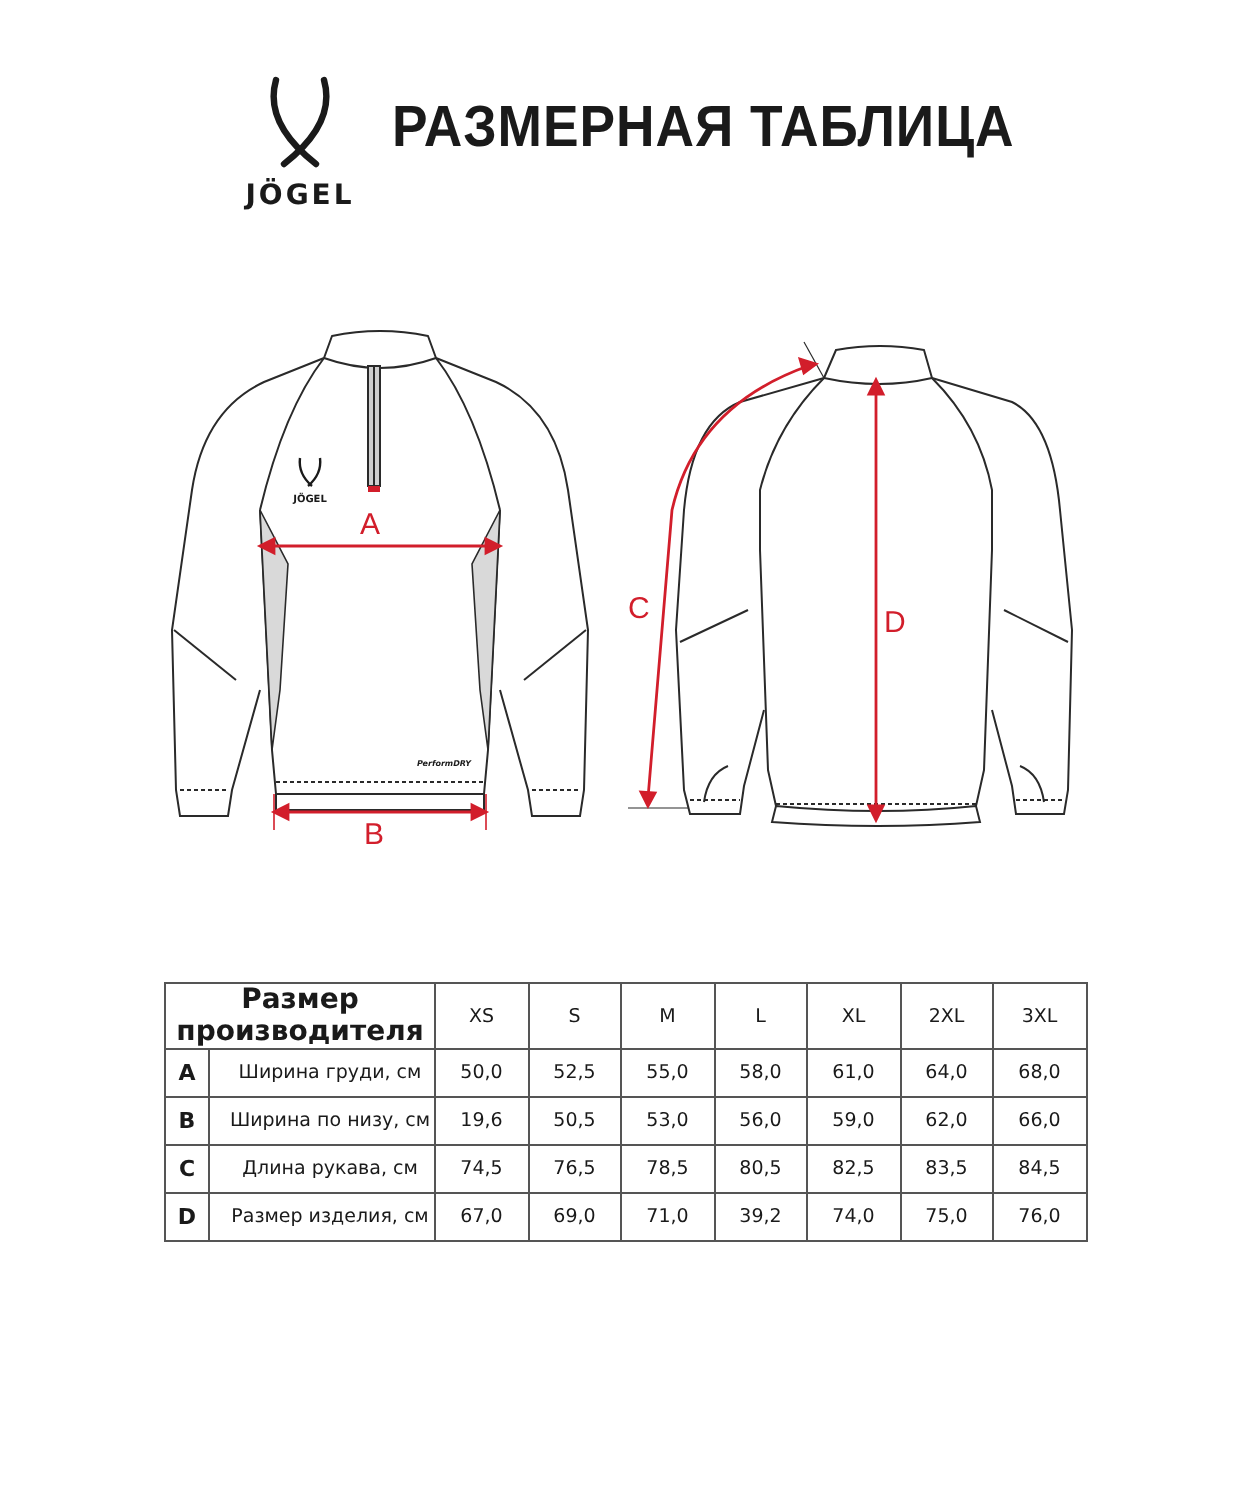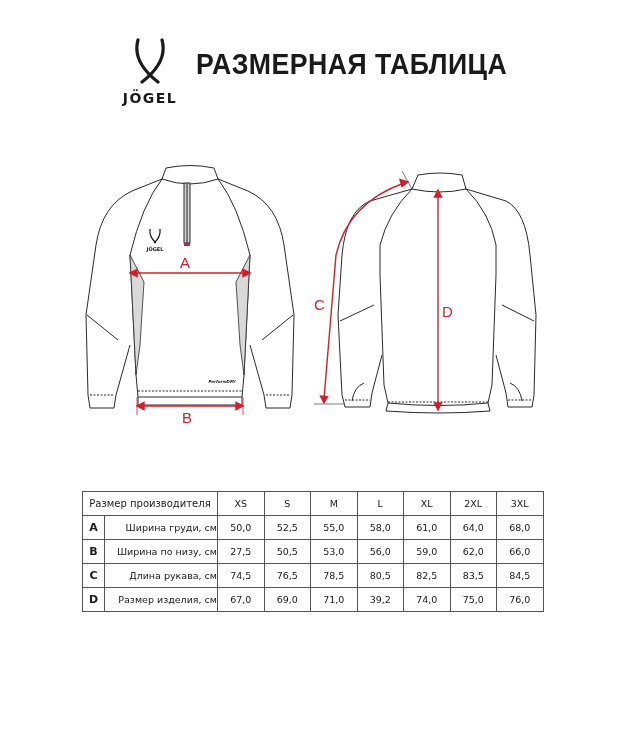--- a/index.html
+++ b/index.html
@@ -14,23 +14,23 @@
     .title { position: absolute; left: 196px; top: 48px; font-family: "Liberation Sans", sans-serif;
       font-size: 29px; font-weight: bold; letter-spacing: 0.5px; color: #1a1a1a; transform: scaleX(0.92); transform-origin: left center; }
 
     .drawing { position: absolute; }
     .drawing svg { display: block; }
     .dim-label { position: absolute; font-family: "Liberation Sans", sans-serif; font-size: 15px; color: #d21e2b; }
 
     table.sizes { position: absolute; left: 82px; top: 491px; border-collapse: collapse;
       font-family: "DejaVu Sans", sans-serif; font-size: 9.5px; color: #1a1a1a; }
     table.sizes td { border: 1.3px solid #555; height: 24px; text-align: center; vertical-align: middle; padding: 0; }
-    table.sizes td.hdr { font-weight: normal; font-size: 10px; }
+    table.sizes td.hdr { font-weight: bold; font-size: 14px; }
     table.sizes td.letter { width: 22px; font-weight: bold; font-size: 11px; }
-    table.sizes td.param { width: 113px; text-align: right; padding-left: 8px; }
+    table.sizes td.param { width: 113px; text-align: center; padding-left: 8px; }
     table.sizes td.val { width: 46.5px; }
   </style>
 </head>
 <body>
 
 <div class="header">
   <div class="logo">
     <svg width="32" height="52" viewBox="0 0 32 52">
       <path d="M4 2 C 0 16, 6 30, 24 44" stroke="#1a1a1a" stroke-width="3.2" fill="none" stroke-linecap="round"></path>
       <path d="M28 2 C 32 16, 26 30, 8 44" stroke="#1a1a1a" stroke-width="3.2" fill="none" stroke-linecap="round"></path>
@@ -160,21 +160,21 @@
     <td class="val">52,5</td>
     <td class="val">55,0</td>
     <td class="val">58,0</td>
     <td class="val">61,0</td>
     <td class="val">64,0</td>
     <td class="val">68,0</td>
   </tr>
   <tr>
     <td class="letter">B</td>
     <td class="param">Ширина по низу, см</td>
-    <td class="val">27,5</td>
+    <td class="val">19,6</td>
     <td class="val">50,5</td>
     <td class="val">53,0</td>
     <td class="val">56,0</td>
     <td class="val">59,0</td>
     <td class="val">62,0</td>
     <td class="val">66,0</td>
   </tr>
   <tr>
     <td class="letter">C</td>
     <td class="param">Длина рукава, см</td>

